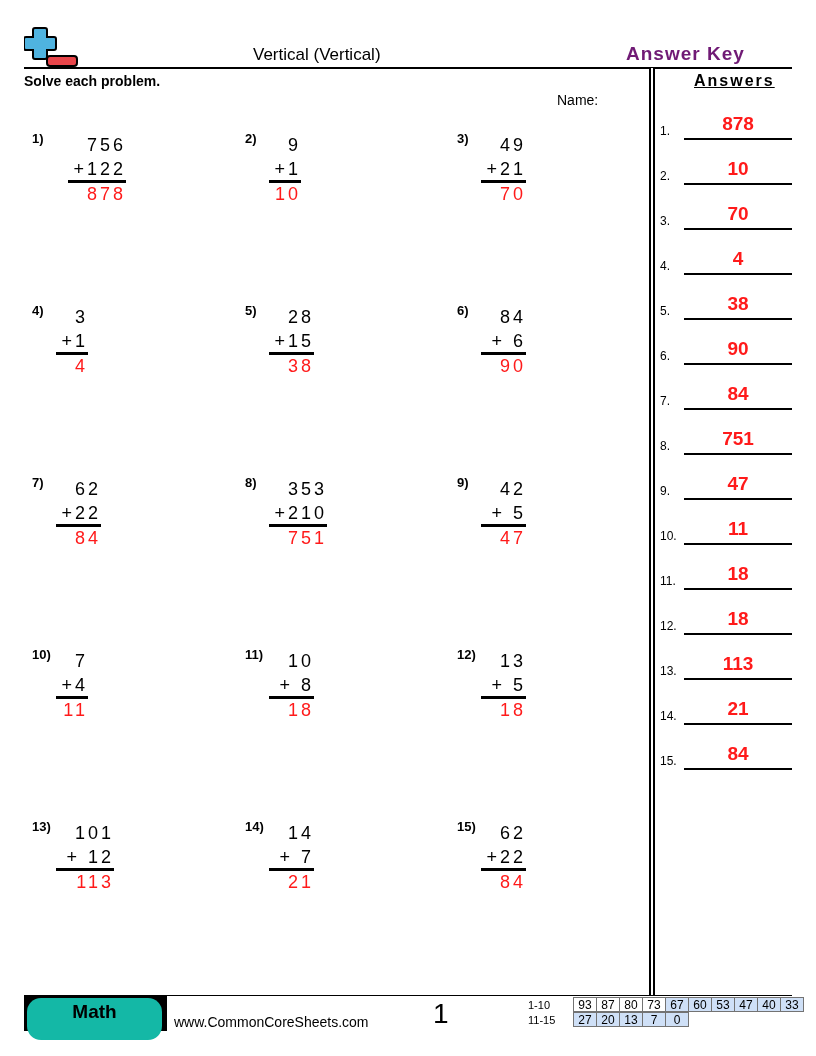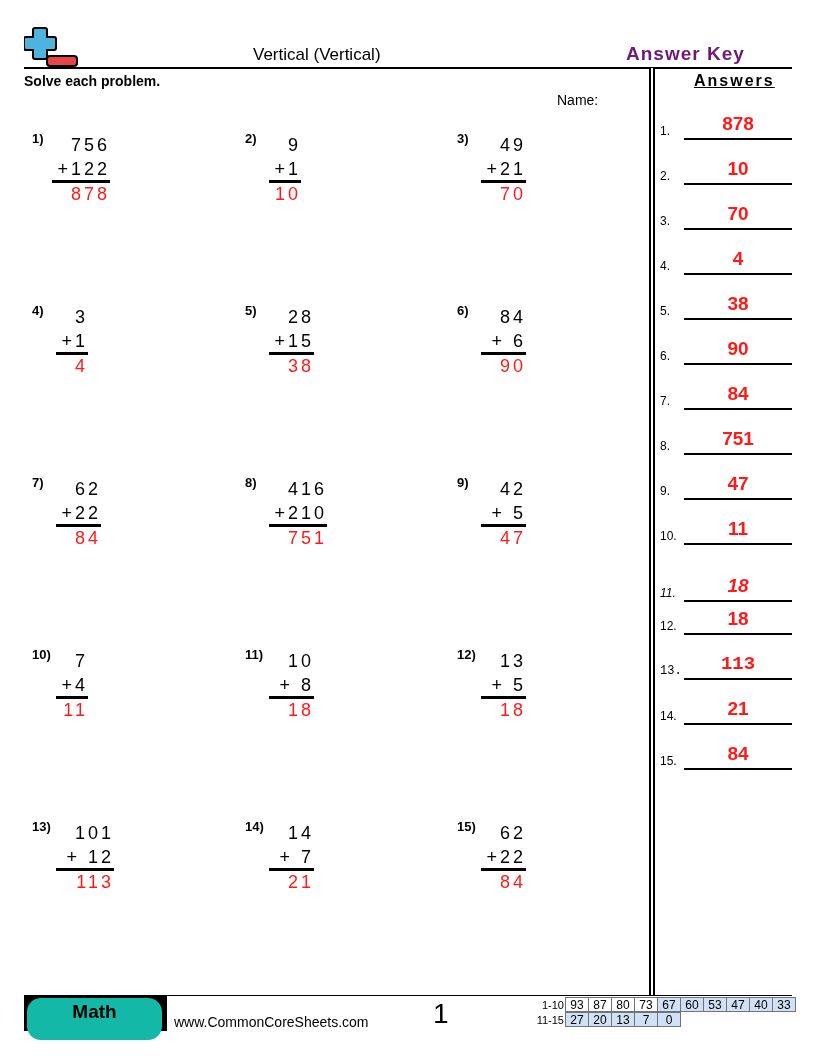--- a/index.html
+++ b/index.html
@@ -32,21 +32,21 @@
   .ans-row .v { position:absolute; left:24px; right:0; bottom:5px; text-align:center; font-size:19px; font-weight:bold; color:#ff1a1a; }
 
   
   .footer-rule { position:absolute; left:166px; top:995px; width:626px; height:1px; background:#000; }
   .math-box { position:absolute; left:24px; top:995px; width:143px; height:36px; background:#000; }
   .math-pill { position:absolute; left:3px; top:3px; width:135px; height:42px; background:#14b8a6; border-radius:14px; text-align:center; line-height:28px; font-size:19px; font-weight:bold; }
   .site { position:absolute; left:174px; top:1014px; font-size:14px; }
   .page-num { position:absolute; left:433px; top:998px; font-size:28px; }
   .score { position:absolute; left:528px; top:997px; font-size:11px; }
   .score .row { display:flex; height:16px; }
-  .score .lbl { width:36px; text-align:right; padding-right:2px; line-height:16px; }
+  .score .lbl { width:36px; padding-right:10px; line-height:16px; }
   .score .cell { width:23px; height:15px; border:1px solid #737373; margin-left:-1px; text-align:center; line-height:15px; font-size:12px; box-sizing:border-box; width:24px; }
   .score .cell.hl { background:#cfe0f7; }
   .score .row + .row { margin-top:-1px; }
 </style>
 </head>
 <body>
 
 <svg class="logo" viewBox="0 0 56 42">
   <path d="M11 2 h10 a2 2 0 0 1 2 2 v7 h7 a2 2 0 0 1 2 2 v9 a2 2 0 0 1 -2 2 h-7 v7 a2 2 0 0 1 -2 2 h-10 a2 2 0 0 1 -2 -2 v-7 h-7 a2 2 0 0 1 -2 -2 v-9 a2 2 0 0 1 2 -2 h7 v-7 a2 2 0 0 1 2 -2 z" fill="#4fb3e0" stroke="#000" stroke-width="2"></path>
   <rect x="23" y="30" width="30" height="10" rx="3" fill="#e8454a" stroke="#000" stroke-width="2"></rect>
@@ -55,21 +55,21 @@
 <div class="name-label">Name:</div>
 <div class="name-value">Answer Key</div>
 <div class="header-rule"></div>
 <div class="instructions">Solve each problem.</div>
 
 <div class="divider"></div>
 
 <div id="problems">
     <div class="problem" style="left: 32px; top: 131px;">
       <div class="pnum">1)</div>
-      <div class="stack" style="left:20px;width:58px">
+      <div class="stack" style="left:36px;width:58px">
         <div class="line">756</div>
         <div class="line">+122</div>
         <div class="bar"></div>
         <div class="ans">878</div>
       </div>
     </div>
     <div class="problem" style="left: 245px; top: 131px;">
       <div class="pnum">2)</div>
       <div class="stack" style="left:24px;width:32px">
         <div class="line">9</div>
@@ -119,21 +119,21 @@
       <div class="stack" style="left:24px;width:45px">
         <div class="line">62</div>
         <div class="line">+22</div>
         <div class="bar"></div>
         <div class="ans">84</div>
       </div>
     </div>
     <div class="problem" style="left: 245px; top: 475px;">
       <div class="pnum">8)</div>
       <div class="stack" style="left:24px;width:58px">
-        <div class="line">416</div>
+        <div class="line">353</div>
         <div class="line">+210</div>
         <div class="bar"></div>
         <div class="ans">751</div>
       </div>
     </div>
     <div class="problem" style="left: 457px; top: 475px;">
       <div class="pnum">9)</div>
       <div class="stack" style="left:24px;width:45px">
         <div class="line">42</div>
         <div class="line">+ 5</div>
@@ -242,31 +242,31 @@
     <div class="ans-row" style="top: 470px;">
       <span class="n">9.</span>
       <span class="u"></span>
       <span class="v">47</span>
     </div>
     <div class="ans-row" style="top: 515px;">
       <span class="n">10.</span>
       <span class="u"></span>
       <span class="v">11</span>
     </div>
-    <div class="ans-row" style="top: 572px; font-style: italic;">
+    <div class="ans-row" style="top: 560px;">
       <span class="n">11.</span>
       <span class="u"></span>
       <span class="v">18</span>
     </div>
     <div class="ans-row" style="top: 605px;">
       <span class="n">12.</span>
       <span class="u"></span>
       <span class="v">18</span>
     </div>
-    <div class="ans-row" style="top: 650px; font-family: Liberation Mono, monospace;">
+    <div class="ans-row" style="top: 650px;">
       <span class="n">13.</span>
       <span class="u"></span>
       <span class="v">113</span>
     </div>
     <div class="ans-row" style="top: 695px;">
       <span class="n">14.</span>
       <span class="u"></span>
       <span class="v">21</span>
     </div>
     <div class="ans-row" style="top: 740px;">

